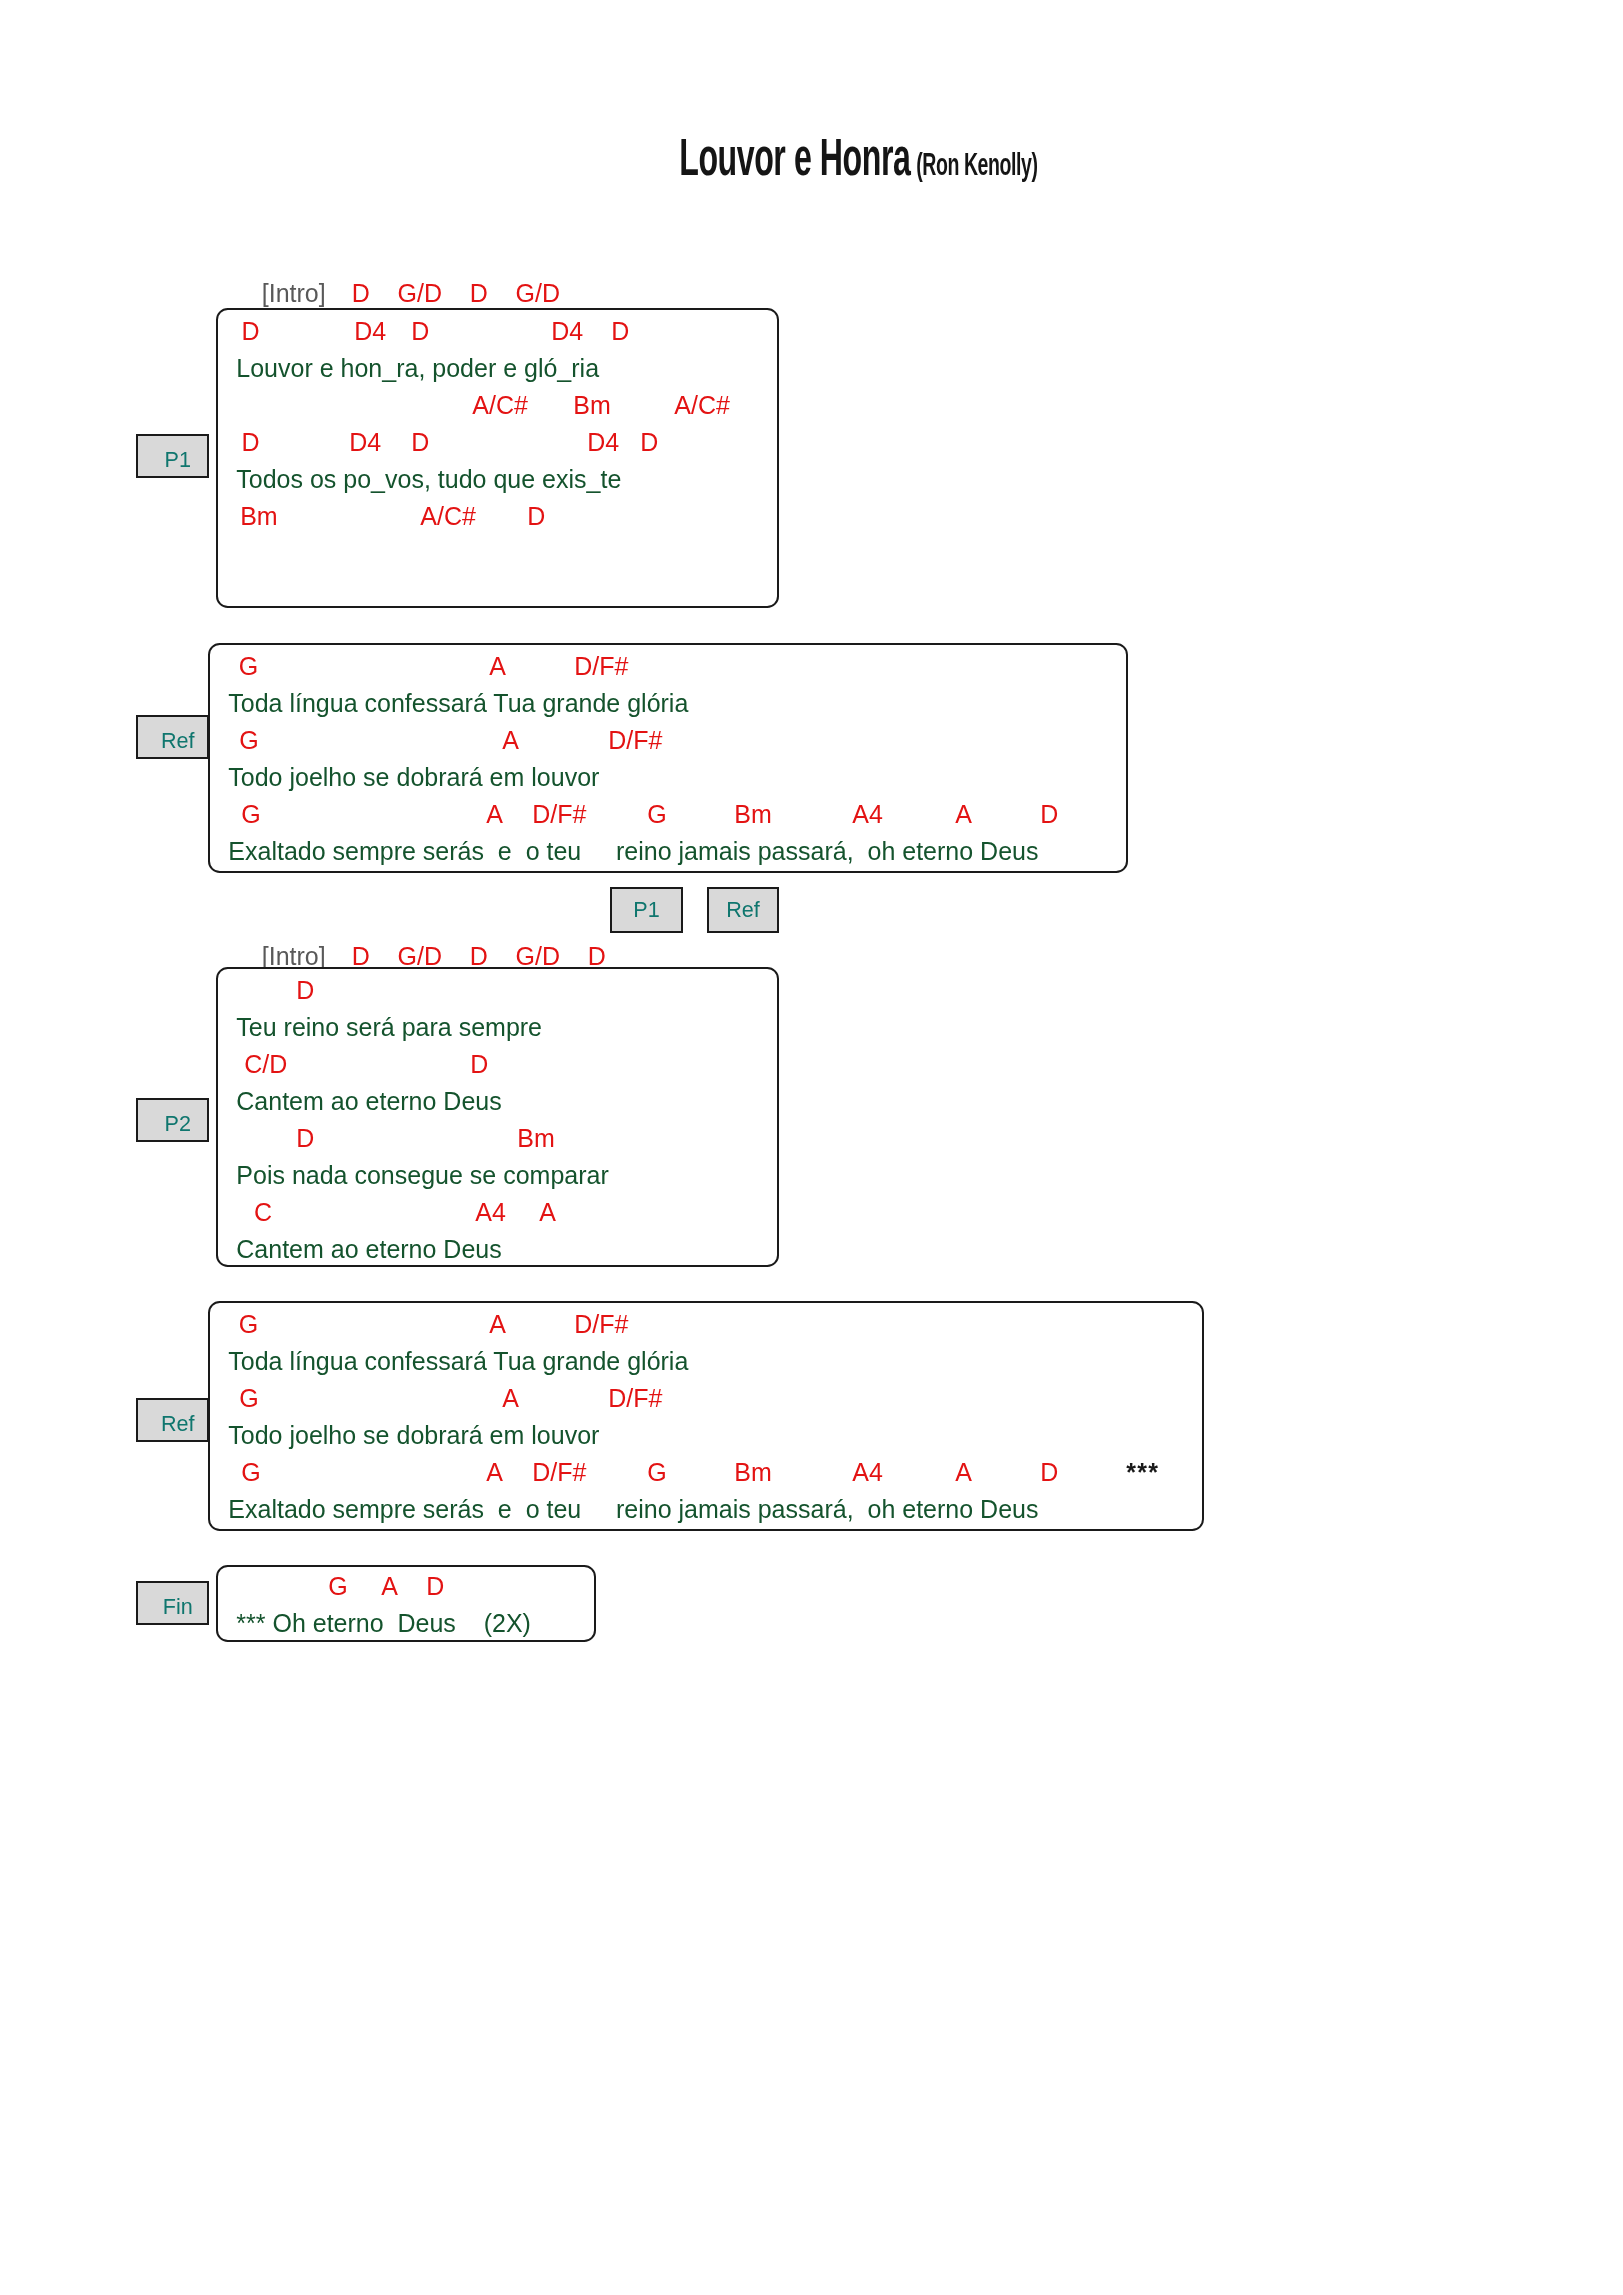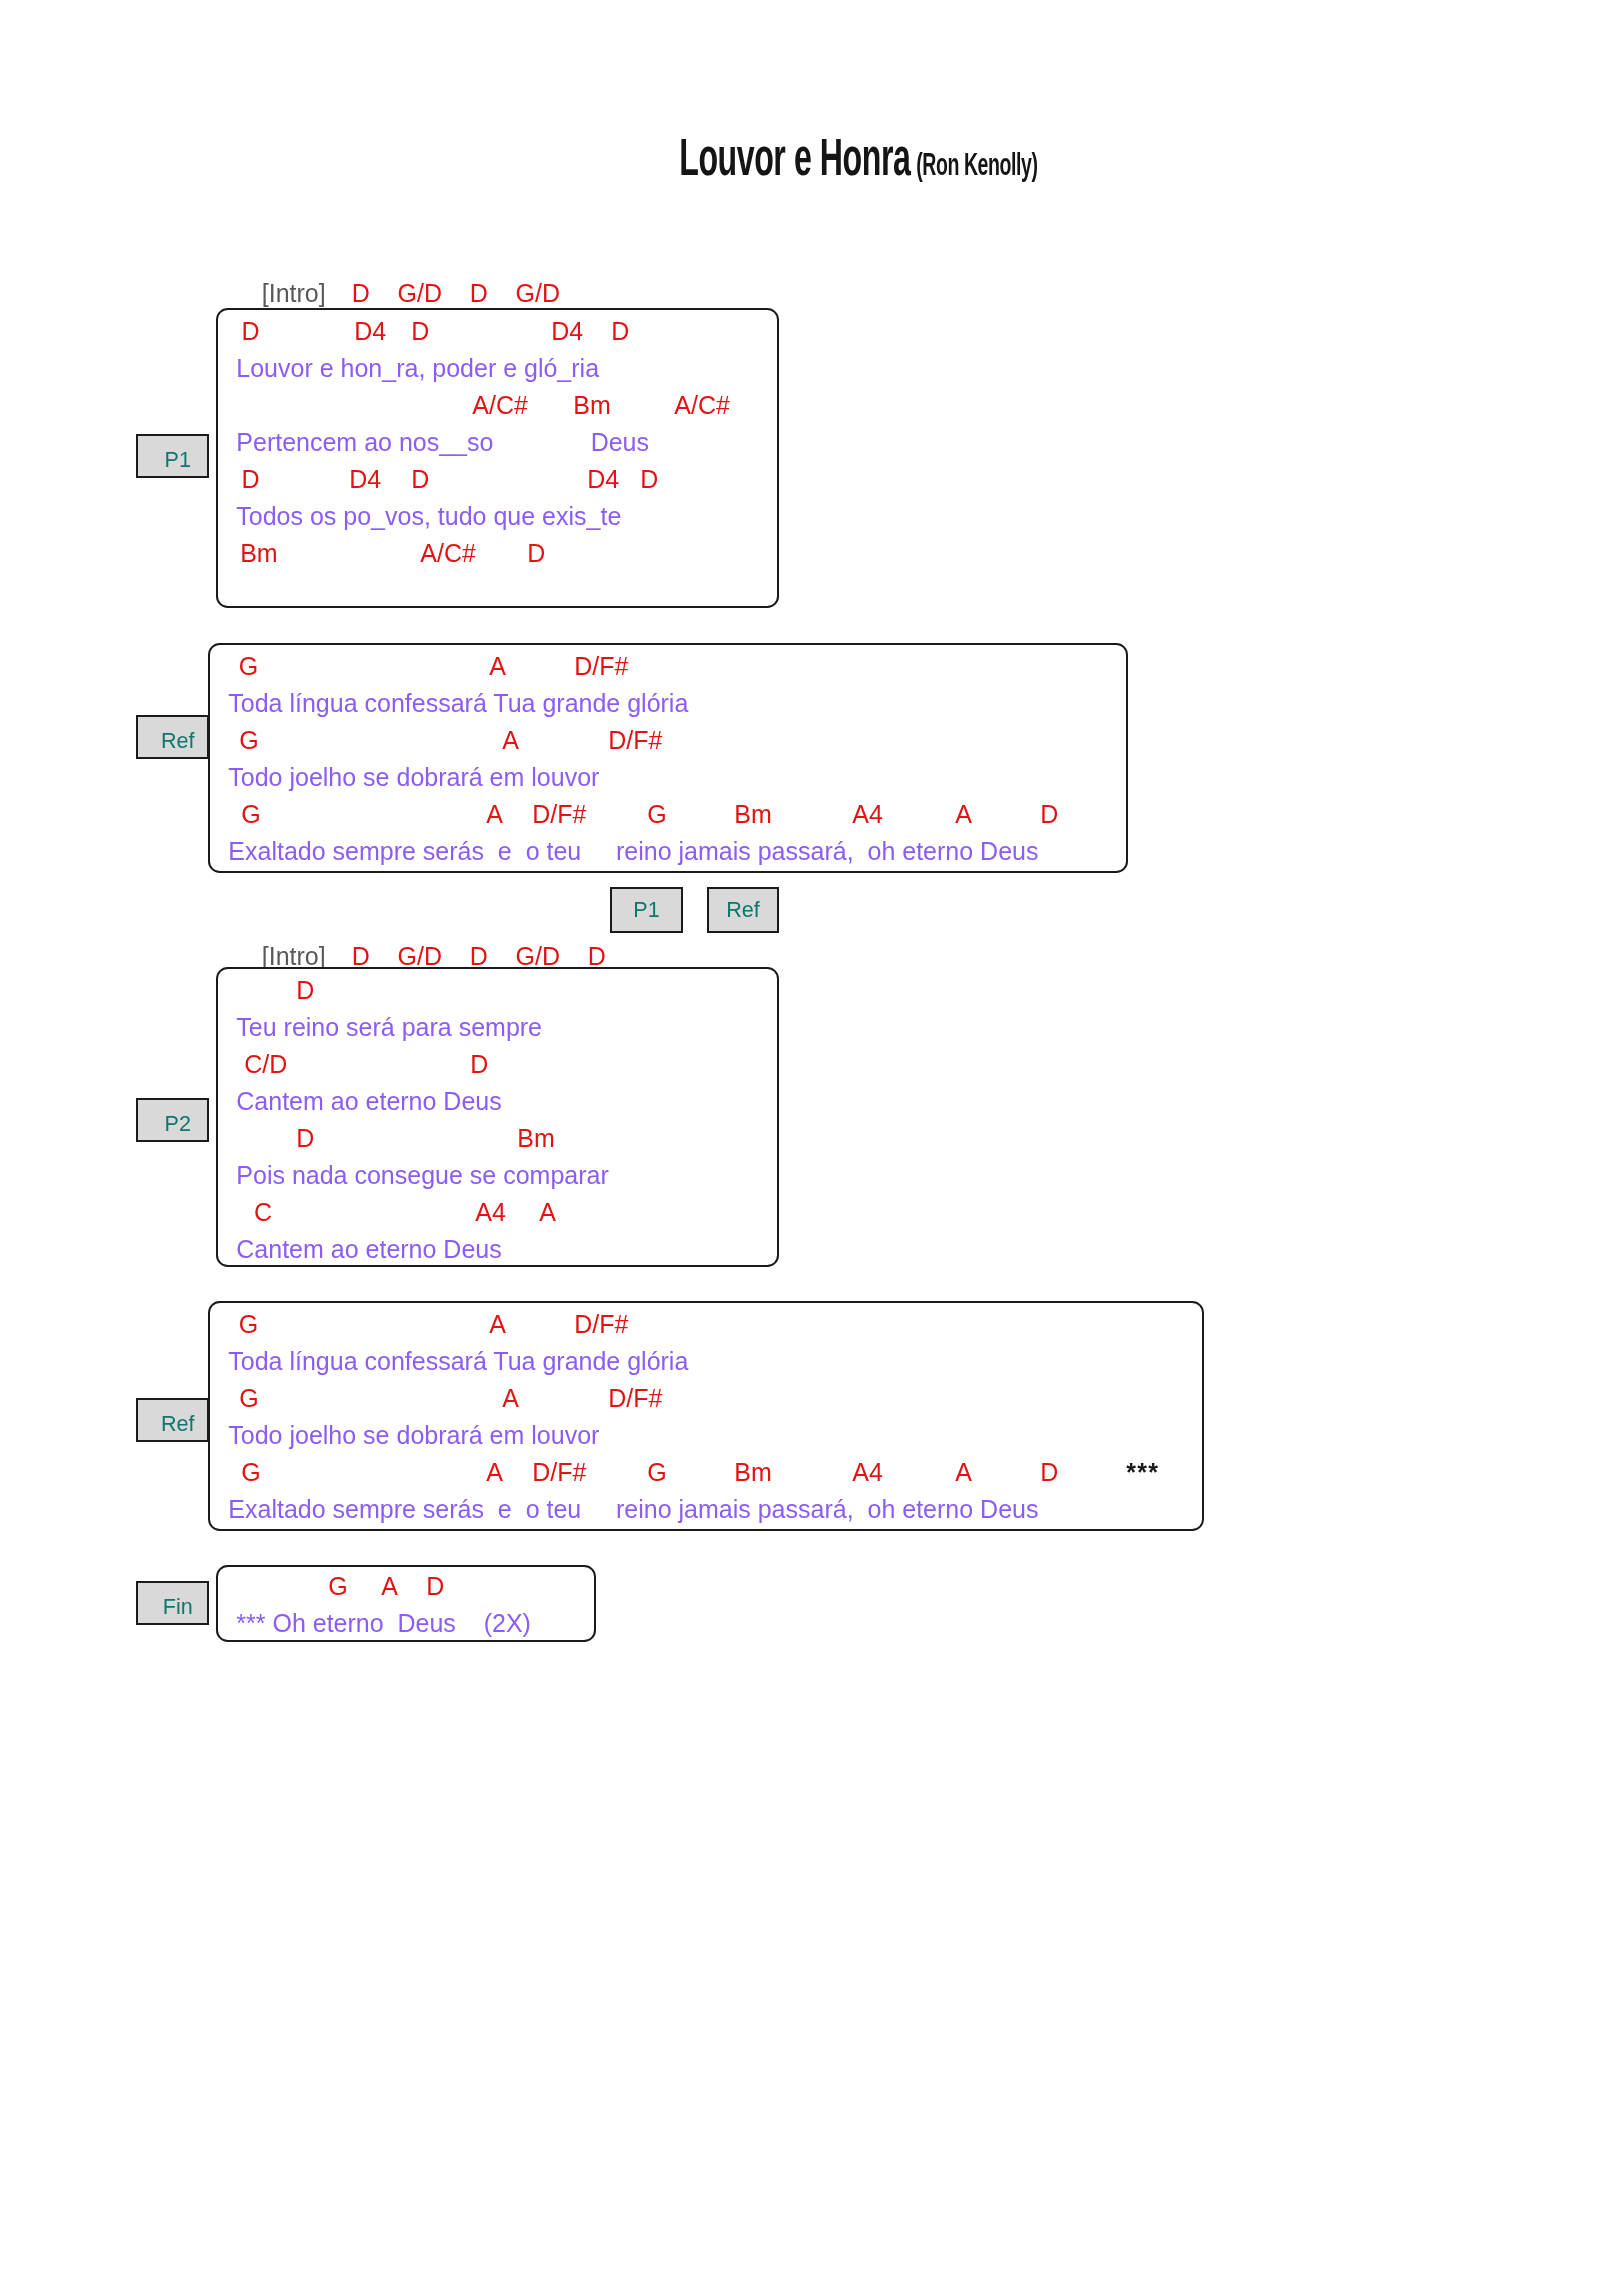--- a/index.html
+++ b/index.html
@@ -34,21 +34,21 @@
 
   
   .vbox{
     position:absolute;
     border:2px solid #1a1a1a;border-radius:11.8px;
     background:#ffffff;
     box-sizing:border-box;
     padding:3.3px 6.5px 0 18.3px;
   }
   .line{position:relative;height:37px;line-height:37px;white-space:pre;}
-  .lyric{color:#8b5cf6;font-size:25px;}
+  .lyric{color:#14532d;font-size:25px;}
   .chords{color:#e31313;font-size:25px;}
   .ch{position:absolute;top:0;}
   .stars{position:absolute;top:0;color:#1a1a1a;font-weight:bold;letter-spacing:1.3px;}
 
   
   .tag{
     position:absolute;width:73px;height:44px;
     background:#d9d9d9;border:2px solid #1a1a1a;
     box-sizing:border-box;
     display:flex;align-items:center;justify-content:center;
@@ -82,21 +82,20 @@
       <span class="ch" style="left:175px">D</span>
       <span class="ch" style="left:315px">D4</span>
       <span class="ch" style="left:375px">D</span>
     </div>
     <div class="line lyric">Louvor e hon_ra, poder e gló_ria</div>
     <div class="line chords">
       <span class="ch" style="left:236px">A/C#</span>
       <span class="ch" style="left:337px">Bm</span>
       <span class="ch" style="left:438px">A/C#</span>
     </div>
-    <div class="line lyric">Pertencem ao nos__so              Deus</div>
     <div class="line chords">
       <span class="ch" style="left:5.2px">D</span>
       <span class="ch" style="left:113px">D4</span>
       <span class="ch" style="left:175px">D</span>
       <span class="ch" style="left:351px">D4</span>
       <span class="ch" style="left:404px">D</span>
     </div>
     <div class="line lyric">Todos os po_vos, tudo que exis_te</div>
     <div class="line chords">
       <span class="ch" style="left:3.9px">Bm</span>

